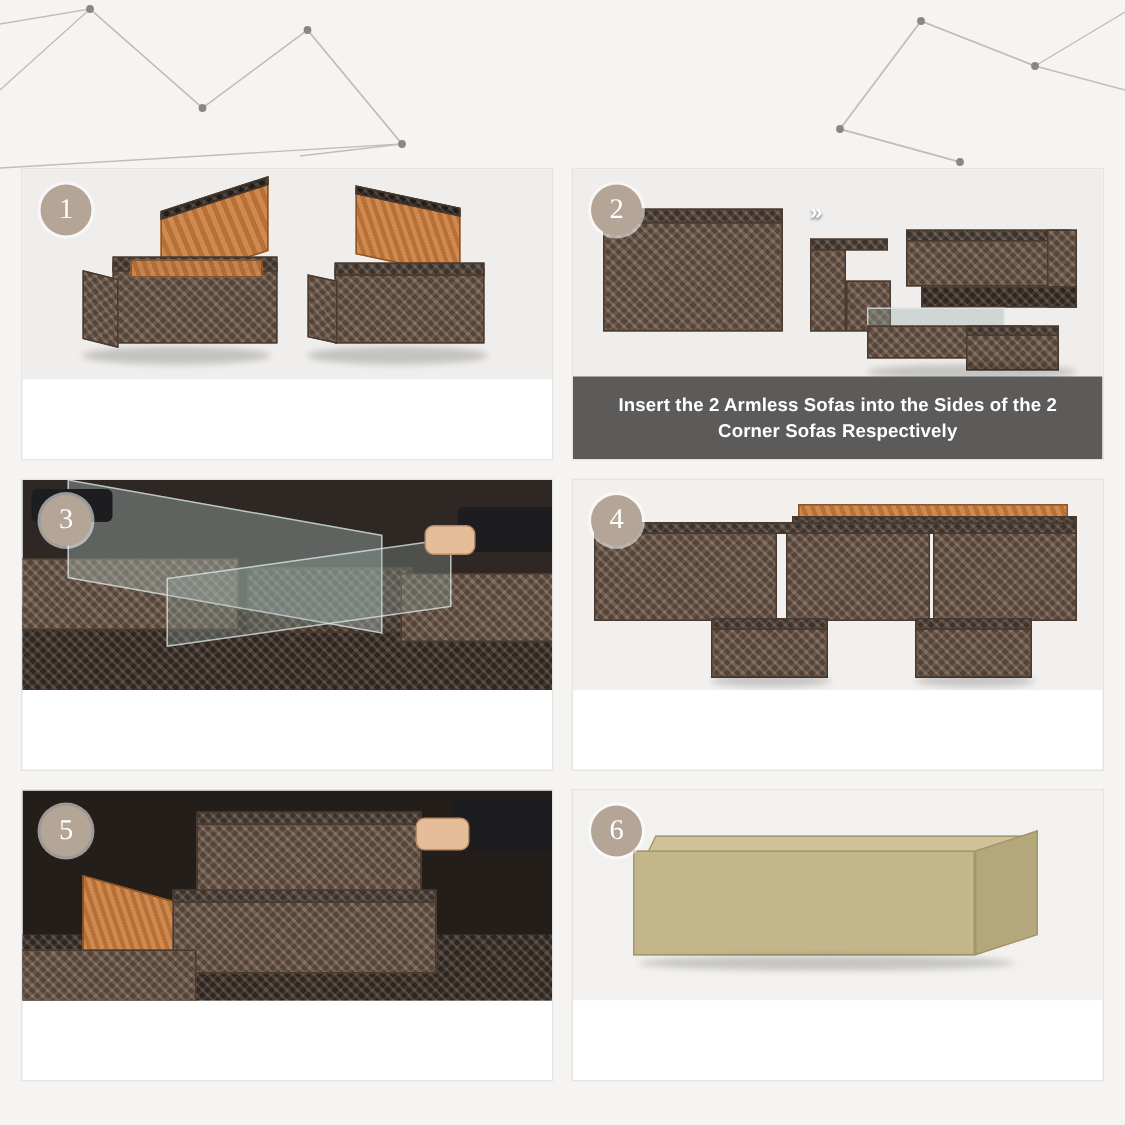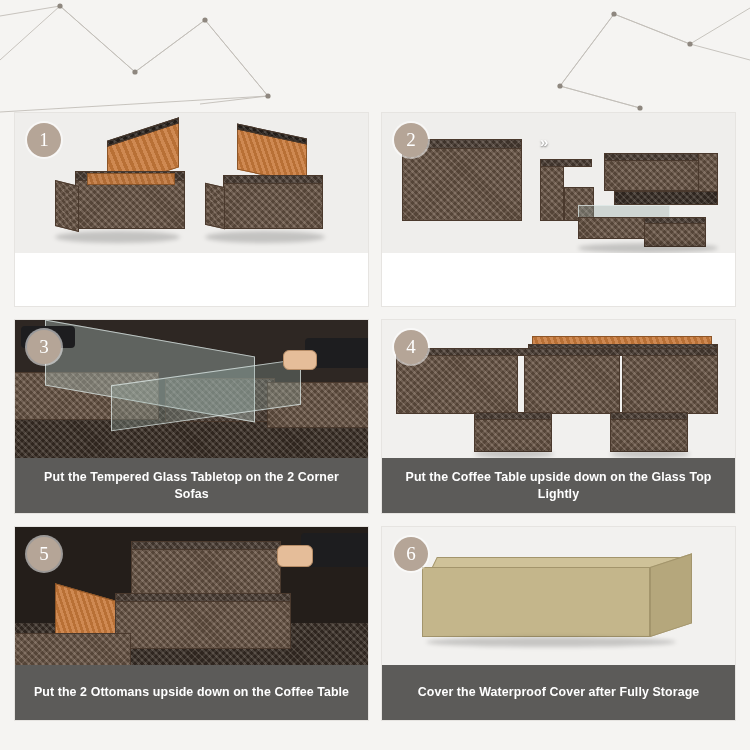--- a/index.html
+++ b/index.html
@@ -245,41 +245,41 @@
         <div class="wicker" style="left:316px; top:40px; width:20px; height:52px;"></div>
         <div class="wicker darker" style="left:232px; top:78px; width:104px; height:14px;"></div>
 
         <div class="glass" style="left:196px; top:92px; width:92px; height:16px;"></div>
         <div class="wicker" style="left:196px; top:104px; width:110px; height:22px;"></div>
         <div class="wicker" style="left:262px; top:108px; width:62px; height:26px;"></div>
         <div class="wicker dark" style="left:262px; top:104px; width:62px; height:7px;"></div>
         <div class="shadow" style="left:196px; top:130px; width:140px; height:10px;"></div>
       </div>
       <div class="badge">2</div>
+      <div class="caption">Insert the 2 Armless Sofas into the Sides of the 2 Corner Sofas Respectively</div>
     </div>
 
     <div class="card">
       <div class="photo">
         <div class="bg-dark"></div>
 
         <div class="wicker darker" style="left:-10px; top:84px; width:380px; height:60px; border:none; background-color:#3b2f26;"></div>
 
         <div class="wicker" style="left:-6px; top:52px; width:150px; height:48px;"></div>
         <div class="wicker dark" style="left:150px; top:58px; width:110px; height:44px;"></div>
         <div class="wicker" style="left:252px; top:62px; width:110px; height:46px;"></div>
 
         <div class="glass" style="left:30px; top:18px; width:210px; height:66px; transform:skewY(10deg); background:rgba(170,190,185,0.4);"></div>
         <div class="glass" style="left:96px; top:52px; width:190px; height:46px; transform:skewY(-8deg); background:rgba(150,175,170,0.3);"></div>
 
         <div class="sleeve" style="left:290px; top:18px; width:70px; height:30px;"></div>
         <div class="hand" style="left:268px; top:30px; width:34px; height:20px;"></div>
         <div class="sleeve" style="left:6px; top:6px; width:54px; height:22px;"></div>
       </div>
       <div class="badge">3</div>
-      <div class="caption">Put the Tempered Glass Tabletop on the 2 Corner Sofas</div>
     </div>
 
     <div class="card">
       <div class="photo">
         <div class="bg-room"></div>
 
         <div class="lid-inner" style="left:150px; top:16px; width:180px; height:10px;"></div>
         <div class="wicker dark" style="left:146px; top:24px; width:190px; height:12px;"></div>
 
         <div class="wicker" style="left:14px; top:32px; width:122px; height:62px;"></div>
@@ -288,50 +288,47 @@
         <div class="wicker dark" style="left:14px; top:28px; width:322px; height:8px;"></div>
 
         <div class="wicker" style="left:92px; top:96px; width:78px; height:36px;"></div>
         <div class="wicker dark" style="left:92px; top:92px; width:78px; height:8px;"></div>
         <div class="wicker" style="left:228px; top:96px; width:78px; height:36px;"></div>
         <div class="wicker dark" style="left:228px; top:92px; width:78px; height:8px;"></div>
         <div class="shadow" style="left:92px; top:130px; width:80px; height:8px;"></div>
         <div class="shadow" style="left:228px; top:130px; width:80px; height:8px;"></div>
       </div>
       <div class="badge">4</div>
-      <div class="caption">Put the Coffee Table upside down on the Glass Top Lightly</div>
     </div>
 
     <div class="card">
       <div class="photo">
         <div class="bg-dark" style="background:#241e1a;"></div>
         <div class="wicker darker" style="left:-10px; top:96px; width:380px; height:50px; border:none;"></div>
 
         <div class="wicker" style="left:116px; top:18px; width:150px; height:56px;"></div>
         <div class="wicker dark" style="left:116px; top:14px; width:150px; height:9px;"></div>
 
         <div class="lid-inner" style="left:40px; top:66px; width:68px; height:52px; transform:skewY(16deg);"></div>
 
         <div class="wicker" style="left:100px; top:70px; width:176px; height:52px;"></div>
         <div class="wicker dark" style="left:100px; top:66px; width:176px; height:9px;"></div>
         <div class="wicker" style="left:-4px; top:106px; width:120px; height:38px;"></div>
 
         <div class="sleeve" style="left:286px; top:6px; width:74px; height:34px;"></div>
         <div class="hand" style="left:262px; top:18px; width:36px; height:22px;"></div>
       </div>
       <div class="badge">5</div>
-      <div class="caption">Put the 2 Ottomans upside down on the Coffee Table</div>
     </div>
 
     <div class="card">
       <div class="photo">
         <div class="bg-light" style="background:#f2f1ef;"></div>
         <div class="cover top" style="left:52px; top:30px; width:252px; height:12px; transform:skewX(-26deg);"></div>
         <div class="cover" style="left:40px; top:40px; width:228px; height:70px;"></div>
         <div class="cover side" style="left:268px; top:40px; width:42px; height:70px; transform:skewY(-18deg); transform-origin:left top;"></div>
         <div class="shadow" style="left:44px; top:110px; width:250px; height:10px;"></div>
       </div>
       <div class="badge">6</div>
-      <div class="caption">Cover the Waterproof Cover after Fully Storage</div>
     </div>
 
   </div>
 </div>
 
 </body></html>

